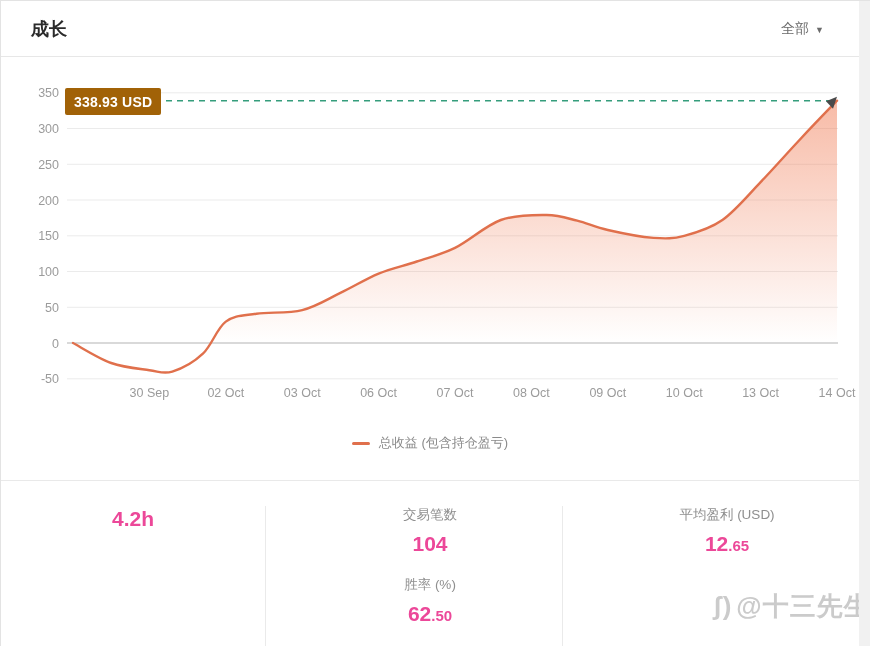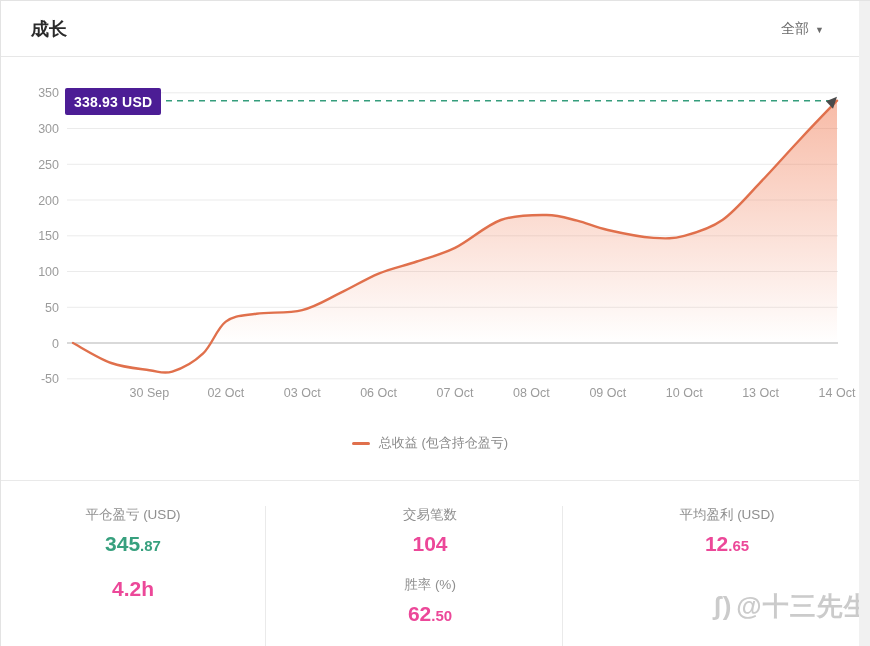--- a/index.html
+++ b/index.html
@@ -17,21 +17,21 @@
   }
   .title{font-size:18px; font-weight:bold; color:#2b2b2b;}
   .filter{display:flex; align-items:center; gap:6px; color:#6b6b6b; font-size:14px; cursor:pointer; margin-right:16px;}
   .filter .caret{font-size:9px; color:#6b6b6b; transform:translateY(1px);}
   
   .chart-wrap{position:relative; height:424px; border-bottom:1px solid #e9e9e9; box-sizing:border-box;padding-left:44px;}
   .chart-wrap svg{position:absolute; left:0; top:0;}
   svg text.tick{font-size:12.5px; fill:#9b9b9b; font-family:"Liberation Sans", sans-serif;}
   .badge{
     position:absolute; left:64px; top:31px; height:27px; box-sizing:border-box;
-    background:#4c1d95; color:#fff; font-size:14px; font-weight:bold;
+    background:#a16207; color:#fff; font-size:14px; font-weight:bold;
     display:flex; align-items:center; padding:0 9px; border-radius:2px; letter-spacing:.2px;
   }
   .legend{position:absolute; left:0; top:377px; width:858px; display:flex; align-items:center; justify-content:center; gap:9px;}
   .legend-marker{width:18px; height:3px; border-radius:2px; background:#e0704c; display:inline-block;}
   .legend-text{font-size:13px; color:#8a8a8a;}
   
   .stats{display:flex; width:858px; padding-top:25px; box-sizing:border-box;}
   .stat-col{flex:1; text-align:center;}
   .stat-col + .stat-col{border-left:1px solid #eaeaea;padding-left:32px;}
   .stat{margin-bottom:17px;}
@@ -103,24 +103,20 @@
     <div class="badge">338.93 USD</div>
     <div class="legend">
       <span class="legend-marker"></span>
       <span class="legend-text">总收益 (包含持仓盈亏)</span>
     </div>
   </div>
 
   <div class="stats">
     <div class="stat-col">
       <div class="stat">
-        <div class="stat-label">平仓盈亏 (USD)</div>
-        <div class="stat-value green"><span>345</span><span class="dec">.87</span></div>
-      </div>
-      <div class="stat">
         <div class="stat-value"><span>4.2h</span><span class="dec"></span></div>
       </div>
     </div>
     <div class="stat-col">
       <div class="stat">
         <div class="stat-label">交易笔数</div>
         <div class="stat-value"><span>104</span><span class="dec"></span></div>
       </div>
       <div class="stat">
         <div class="stat-label">胜率 (%)</div>

